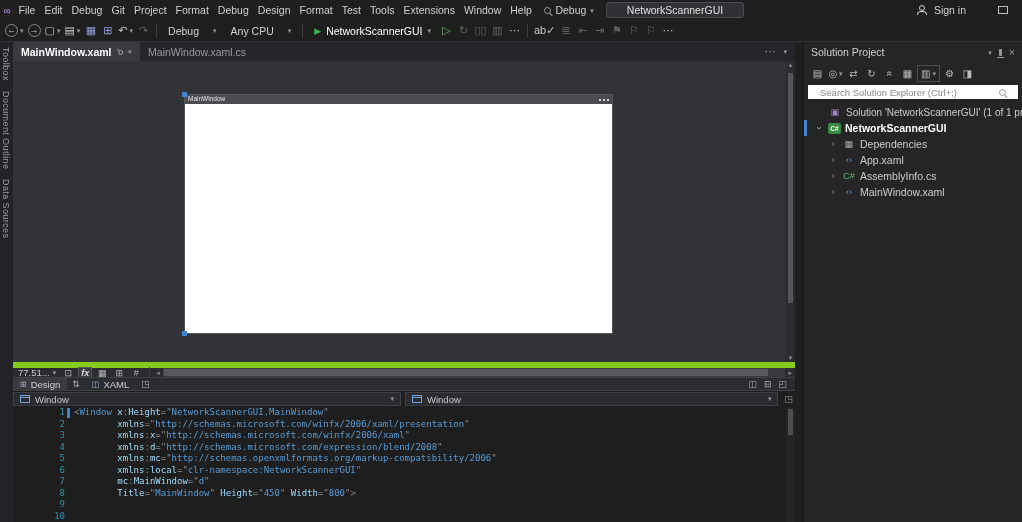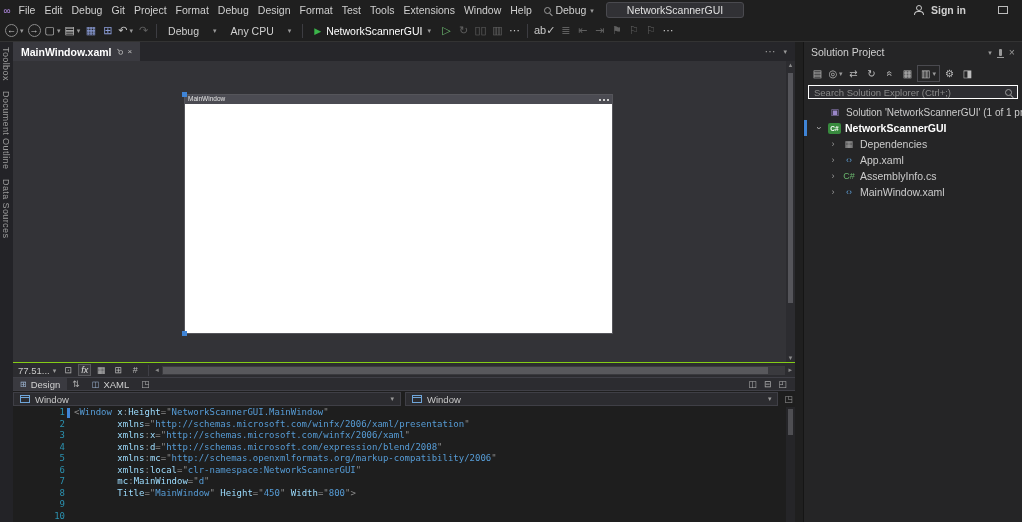--- a/index.html
+++ b/index.html
@@ -13,21 +13,21 @@
   .menu-item{padding:0 4.5px;font-size:10.5px;color:#cfcfcf;line-height:20px;}
   #search-group{display:flex;align-items:center;gap:4px;margin-left:8px;color:#cfcfcf;font-size:10.5px;}
   .mag{width:7px;height:7px;border:1px solid #9a9a9a;border-radius:50%;position:relative;flex:none;}
   .mag::after{content:"";position:absolute;width:4px;height:1px;background:#9a9a9a;bottom:-2px;right:-3px;transform:rotate(45deg);}
   .chev{font-size:7px;color:#9a9a9a;line-height:1;}
   #title-search-box{margin-left:12px;background:#313135;border:1px solid #4a4a4f;border-radius:3px;padding:1px 20px;font-size:10.5px;color:#e0e0e0;}
   #titlebar-right{margin-left:auto;display:flex;align-items:center;gap:8px;padding-right:14px;}
   .person{width:10px;height:10px;position:relative;flex:none;}
   .person::before{content:"";position:absolute;top:0;left:3px;width:4px;height:4px;border:1px solid #c8c8c8;border-radius:50%;}
   .person::after{content:"";position:absolute;bottom:0;left:1px;width:8px;height:3px;border:1px solid #c8c8c8;border-bottom:none;border-radius:4px 4px 0 0;}
-  #signin-label{font-size:10.5px;color:#cfcfcf;font-weight:bold;}
+  #signin-label{font-size:10.5px;color:#cfcfcf;}
   .winbox{width:10px;height:8px;border:1px solid #bdbdbd;margin-left:24px;}
 
   
   #toolbar{position:absolute;left:0;top:20px;width:1022px;height:22px;background:var(--chrome_bg);border-bottom:1px solid #333;display:flex;align-items:center;padding-left:3px;white-space:nowrap;}
   .tbtn{height:20px;min-width:17px;display:inline-flex;align-items:center;justify-content:center;gap:2px;color:#c8c8c8;font-size:11px;padding:0 2px;}
   .tbtn .glyph{line-height:1;}
   .tbtn.circ .glyph{width:13px;height:13px;border:1px solid #8a8a8a;border-radius:50%;font-size:9px;display:flex;align-items:center;justify-content:center;}
   .tbtn.dim{opacity:.38;}
   .tsep{width:1px;height:14px;background:#3d3d42;margin:0 4px;flex:none;}
   .tdrop{display:inline-flex;align-items:center;gap:14px;padding:0 7px;height:18px;font-size:10.5px;color:#d0d0d0;}
@@ -53,24 +53,24 @@
   #ab-dots{margin-left:auto;display:flex;gap:2px;}
   .ab-dot{width:2px;height:2px;background:#d0d0d0;}
   .adorner{position:absolute;width:5px;height:5px;background:var(--accent);}
   #adorner-tl{left:-3px;top:-3px;} #adorner-bl{left:-3px;bottom:-3px;}
   #d-vscroll{position:absolute;right:0;top:0;width:9px;height:301px;background:#2c2c30;display:flex;flex-direction:column;align-items:center;}
   .scroll-arrow{font-size:6px;color:#8a8a8a;line-height:8px;height:8px;}
   #d-vthumb{width:5px;background:#55555a;flex:none;height:230px;margin-top:4px;}
   #d-vscroll .scroll-arrow.bottom{margin-top:auto;}
 
   
-  #zoombar{position:absolute;left:13px;top:362px;width:782px;height:15px;background:#2c2c30;border-top:1px solid #84cc16;display:flex;align-items:center;gap:3px;padding:0 3px;}
+  #zoombar{position:absolute;left:13px;top:362px;width:782px;height:15px;background:#2c2c30;border-top:6px solid #84cc16;display:flex;align-items:center;gap:3px;padding:0 3px;}
   #zoom-level{display:flex;align-items:center;gap:3px;font-size:9.5px;color:#c8c8c8;padding:0 2px;}
   .zbtn{min-width:14px;height:12px;display:flex;align-items:center;justify-content:center;color:#b8b8b8;font-size:9px;}
-  .zbtn-fx{font-style:italic;font-size:9px;border:1px solid #5a5a5e;background:#3a3a3e;color:#ddd;padding:0 2px;height:12px;display:flex;align-items:center;}
+  .zbtn-fx{font-style:italic;font-size:9px;border:1px solid #5a5a5e;background:#3a3a3e;color:#ddd;padding:0 2px;height:12px;display:flex;align-items:center;font-weight:bold;}
   .zsep{width:1px;height:11px;background:#3f3f46;margin:0 3px;}
   #h-scroll{flex:1;height:9px;background:#3a3a3e;position:relative;}
   #h-thumb{position:absolute;left:1px;top:1px;height:7px;width:97%;background:#58585c;}
   .h-arrow{font-size:7px;color:#8a8a8a;}
 
   
   #splitbar{position:absolute;left:13px;top:377px;width:782px;height:14px;background:#2c2c30;border-top:1px solid #3f3f46;border-bottom:1px solid #3f3f46;display:flex;align-items:center;font-size:9.5px;}
   .pane-tab{display:flex;align-items:center;gap:4px;height:100%;padding:0 7px;color:#d0d0d0;}
   .pane-tab.active{background:#3a3a40;}
   .pane-ico{font-size:8px;color:#9fb8d6;}
@@ -106,21 +106,21 @@
   
   #se{position:absolute;left:803px;top:42px;width:219px;height:480px;background:var(--panel_bg);border-left:1px solid #151515;}
   #se-title{height:20px;display:flex;align-items:center;padding:0 7px;font-size:10.5px;color:#cfcfcf;}
   #se-title-icons{margin-left:auto;display:flex;align-items:center;gap:7px;color:#9a9a9a;}
   .cpin{width:3px;height:7px;background:#9a9a9a;border-radius:1px;position:relative;}
   .cpin::after{content:"";position:absolute;left:-2px;bottom:-2px;width:7px;height:1px;background:#9a9a9a;}
   #se-toolbar{height:22px;display:flex;align-items:center;gap:1px;padding:0 5px;}
   .sbtn{min-width:17px;height:17px;display:flex;align-items:center;justify-content:center;gap:2px;color:#bdbdbd;font-size:10px;}
   .sbtn.boxed{border:1px solid #4a4a4f;padding:0 3px;}
   .rot90{display:inline-block;transform:rotate(90deg);}
-  #se-search{margin:1px 4px;height:14px;background:#2d2d31;border:1px solid #ffffff;display:flex;align-items:center;padding:0 5px;gap:4px;}
+  #se-search{margin:1px 4px;height:14px;background:#2d2d31;border:7px solid #ffffff;display:flex;align-items:center;padding:0 5px;gap:4px;}
   #se-search-text{font-size:9.5px;color:#8a8a8a;flex:1;white-space:nowrap;overflow:hidden;}
   #se-tree{padding-top:4px;}
   .trow{height:16px;display:flex;align-items:center;gap:4px;position:relative;white-space:nowrap;overflow:hidden;}
   .trow.selected::before{content:"";position:absolute;left:0;top:0;bottom:0;width:3px;background:var(--accent);}
   .texp{width:10px;text-align:center;color:#9a9a9a;font-size:9px;flex:none;}
   .texp.open{transform:rotate(90deg);color:#d0d0d0;}
   .ticon{width:14px;text-align:center;font-size:9px;flex:none;line-height:1;}
   .ticon.boxed{width:13px;height:11px;line-height:11px;background:#388a3e;color:#fff !important;border-radius:2px;font-size:6.5px;font-weight:700;}
   .tlabel{font-size:10.5px;color:#cccccc;}
   .trow.small .tlabel{font-size:10px;}
@@ -252,20 +252,23 @@
     <div class="vtab">Data Sources</div>
   </div>
 
 <div id="tabbar">
 
 <div class="doc-tab active">
       <span class="tab-label">MainWindow.xaml</span>
       <span class="tab-ico" style="transform: rotate(135deg);">⚲</span>
       <span class="tab-ico">×</span>
     </div>
+    <div class="doc-tab">
+      <span class="tab-label">MainWindow.xaml.cs</span>
+    </div>
     <div id="tabbar-right">
       <span>⋯</span>
       <span class="chev">▾</span>
     </div>
   </div>
 
 <div id="designer">
   <div id="artboard">
     <div id="ab-titlebar">
       <span id="ab-title">MainWindow</span>

